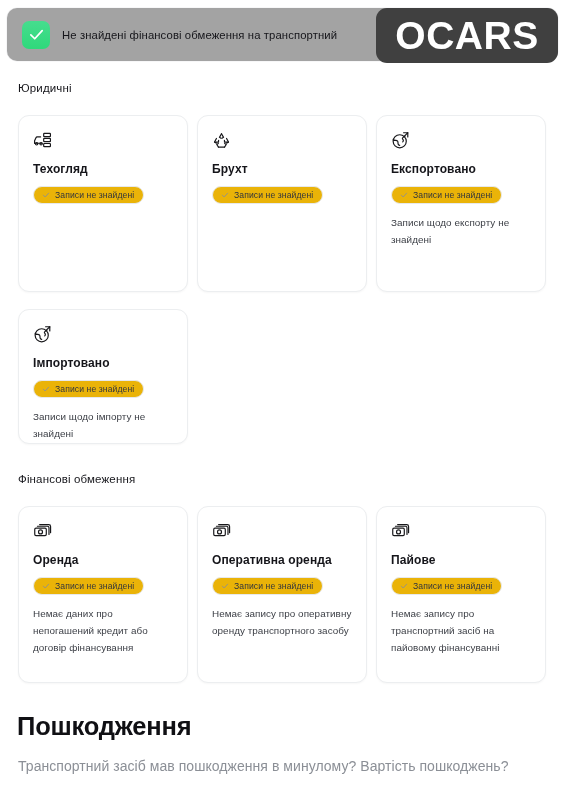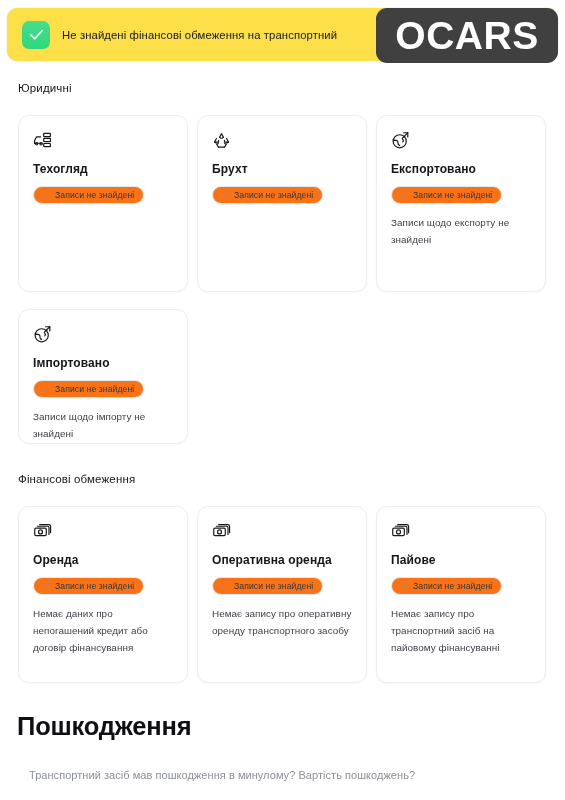--- a/index.html
+++ b/index.html
@@ -11,21 +11,21 @@
     color: #111113;
     overflow: hidden;
   }
   .page { position: relative; width: 565px; height: 800px; }
 
   
   .banner {
     position: absolute;
     left: 7px; top: 8px;
     width: 551px; height: 53px;
-    background: #fde047;
+    background: #a3a3a3;
     border-radius: 10px;
     display: flex;
     align-items: center;
     padding-left: 15px;
     box-shadow: 0 0 0 0.6px #f0f0f2;
   }
   .banner-check {
     width: 28px; height: 28px;
     border-radius: 7px;
     background: #3ddc84;
@@ -113,21 +113,21 @@
     line-height: 1.2;
   }
 
   .pill {
     display: inline-flex;
     align-items: center;
     gap: 5px;
     border: 1px solid #e7e9ec;
     border-radius: 999px;
     padding: 3px 9px 3px 8px;
-    background: #f97316;
+    background: #eab308;
     margin-bottom: 11px;
     white-space: nowrap;
   }
   .pill-check { color: #8a8f98; display: block; flex: 0 0 auto; }
   .pill-text {
     font-size: 8.6px;
     color: #33363c;
     letter-spacing: .1px;
   }
 
@@ -145,24 +145,24 @@
     left: 17px; top: 712px;
     font-size: 25.5px;
     font-weight: 700;
     color: #101014;
     letter-spacing: -0.2px;
     margin: 0;
   }
   .damage-sub {
     position: absolute;
     left: 18px; top: 758px;
-    font-size: 11px;
+    font-size: 14px;
     color: #8b8f96;
     letter-spacing: .05px;
-    margin: 11px;
+    margin: 0;
   }
 </style>
 </head>
 <body>
 
 <div class="page">
 
   <div class="banner">
     <div class="banner-check">
       <svg width="17" height="17" viewBox="0 0 24 24" fill="none" stroke="#ffffff" stroke-width="2.4" stroke-linecap="round" stroke-linejoin="round">

